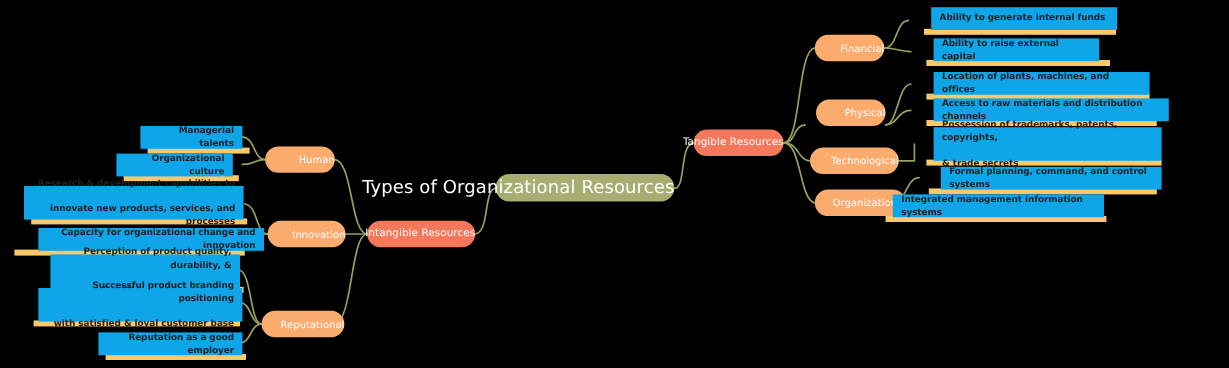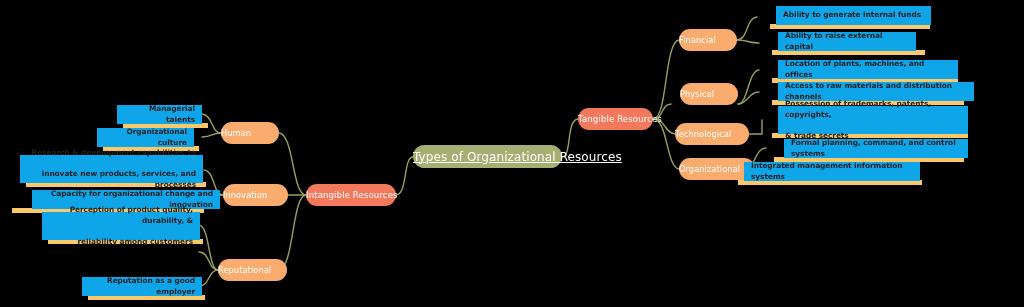--- a/index.html
+++ b/index.html
@@ -21,31 +21,31 @@
     width: 1024px;
     height: 307px;
     pointer-events: none;
   }
 
   
   .pill {
     position: absolute;
     display: flex;
     align-items: center;
-    justify-content: flex-start;
+    justify-content: flex-end;
     box-sizing: border-box;
     border-radius: 999px;
     color: #ffffff;
     font-size: 8.5px;
     letter-spacing: .1px;
     white-space: nowrap;
     text-align: center;
     line-height: 1;
   }
-  .pill.root   { background: #a7ae72; font-size: 12px; text-decoration: underline; }
+  .pill.root   { background: #a7ae72; font-size: 15px; }
   .pill.trunk  { background: #f4795c; font-size: 8.6px; }
   .pill.branch { background: #f9ac6e; font-size: 8.2px; }
 
   
   .leaf {
     position: absolute;
     box-sizing: border-box;
   }
   .leaf .bar {
     position: absolute;
@@ -238,20 +238,29 @@
   <div class="leaf left" style="left:42px; top:212px; width:160px; height:35px;">
     <div class="bar" style="left:6px; top:27px; width:155px;"></div>
     <div class="card" style="left:0; top:0; width:158px; height:28px;">
       <span>
         <span>Perception of product quality, durability, &amp;</span><br>
         <span>reliability among customers</span>
       </span>
     </div>
   </div>
 
+  <div class="leaf left" style="left:28px; top:240px; width:175px; height:35px;">
+    <div class="bar" style="left:0px; top:27px; width:172px;"></div>
+    <div class="card" style="left:4px; top:0; width:170px; height:28px;">
+      <span>
+        <span>Successful product branding positioning</span><br>
+        <span>with satisfied &amp; loyal customer base</span>
+      </span>
+    </div>
+  </div>
 
   <div class="leaf left" style="left:82px; top:277px; width:122px; height:25px;">
     <div class="bar" style="left:6px; top:18px; width:117px;"></div>
     <div class="card" style="left:0; top:0; width:120px; height:19px;">
       <span>Reputation as a good employer</span>
     </div>
   </div>
 
 </div>
 

